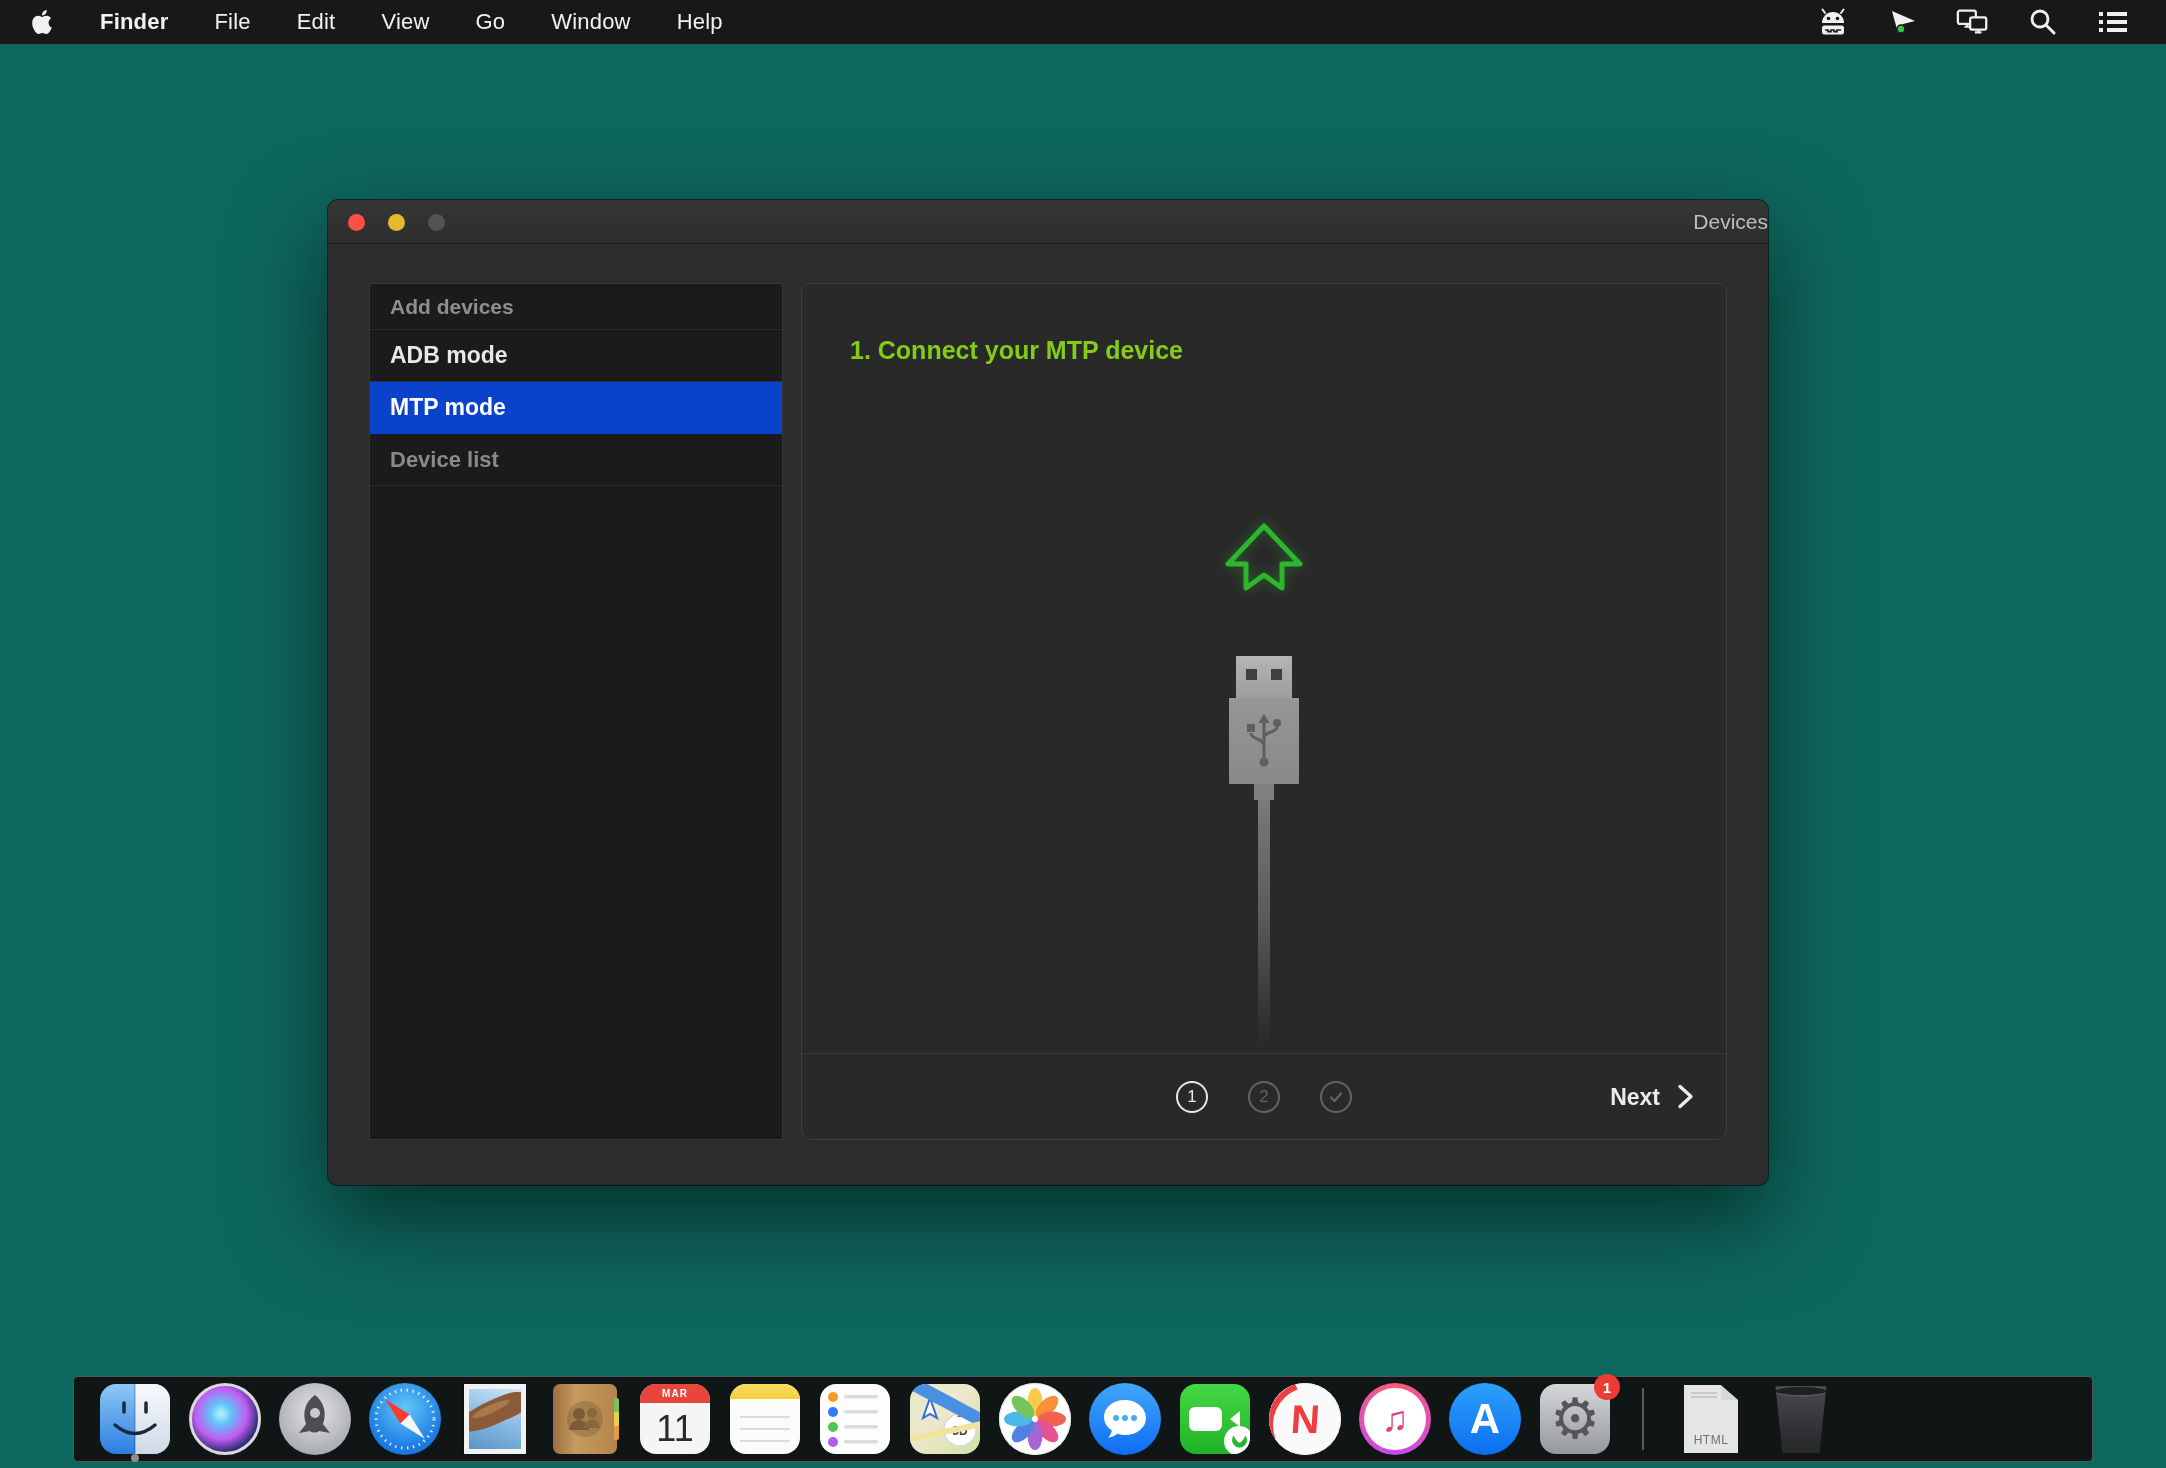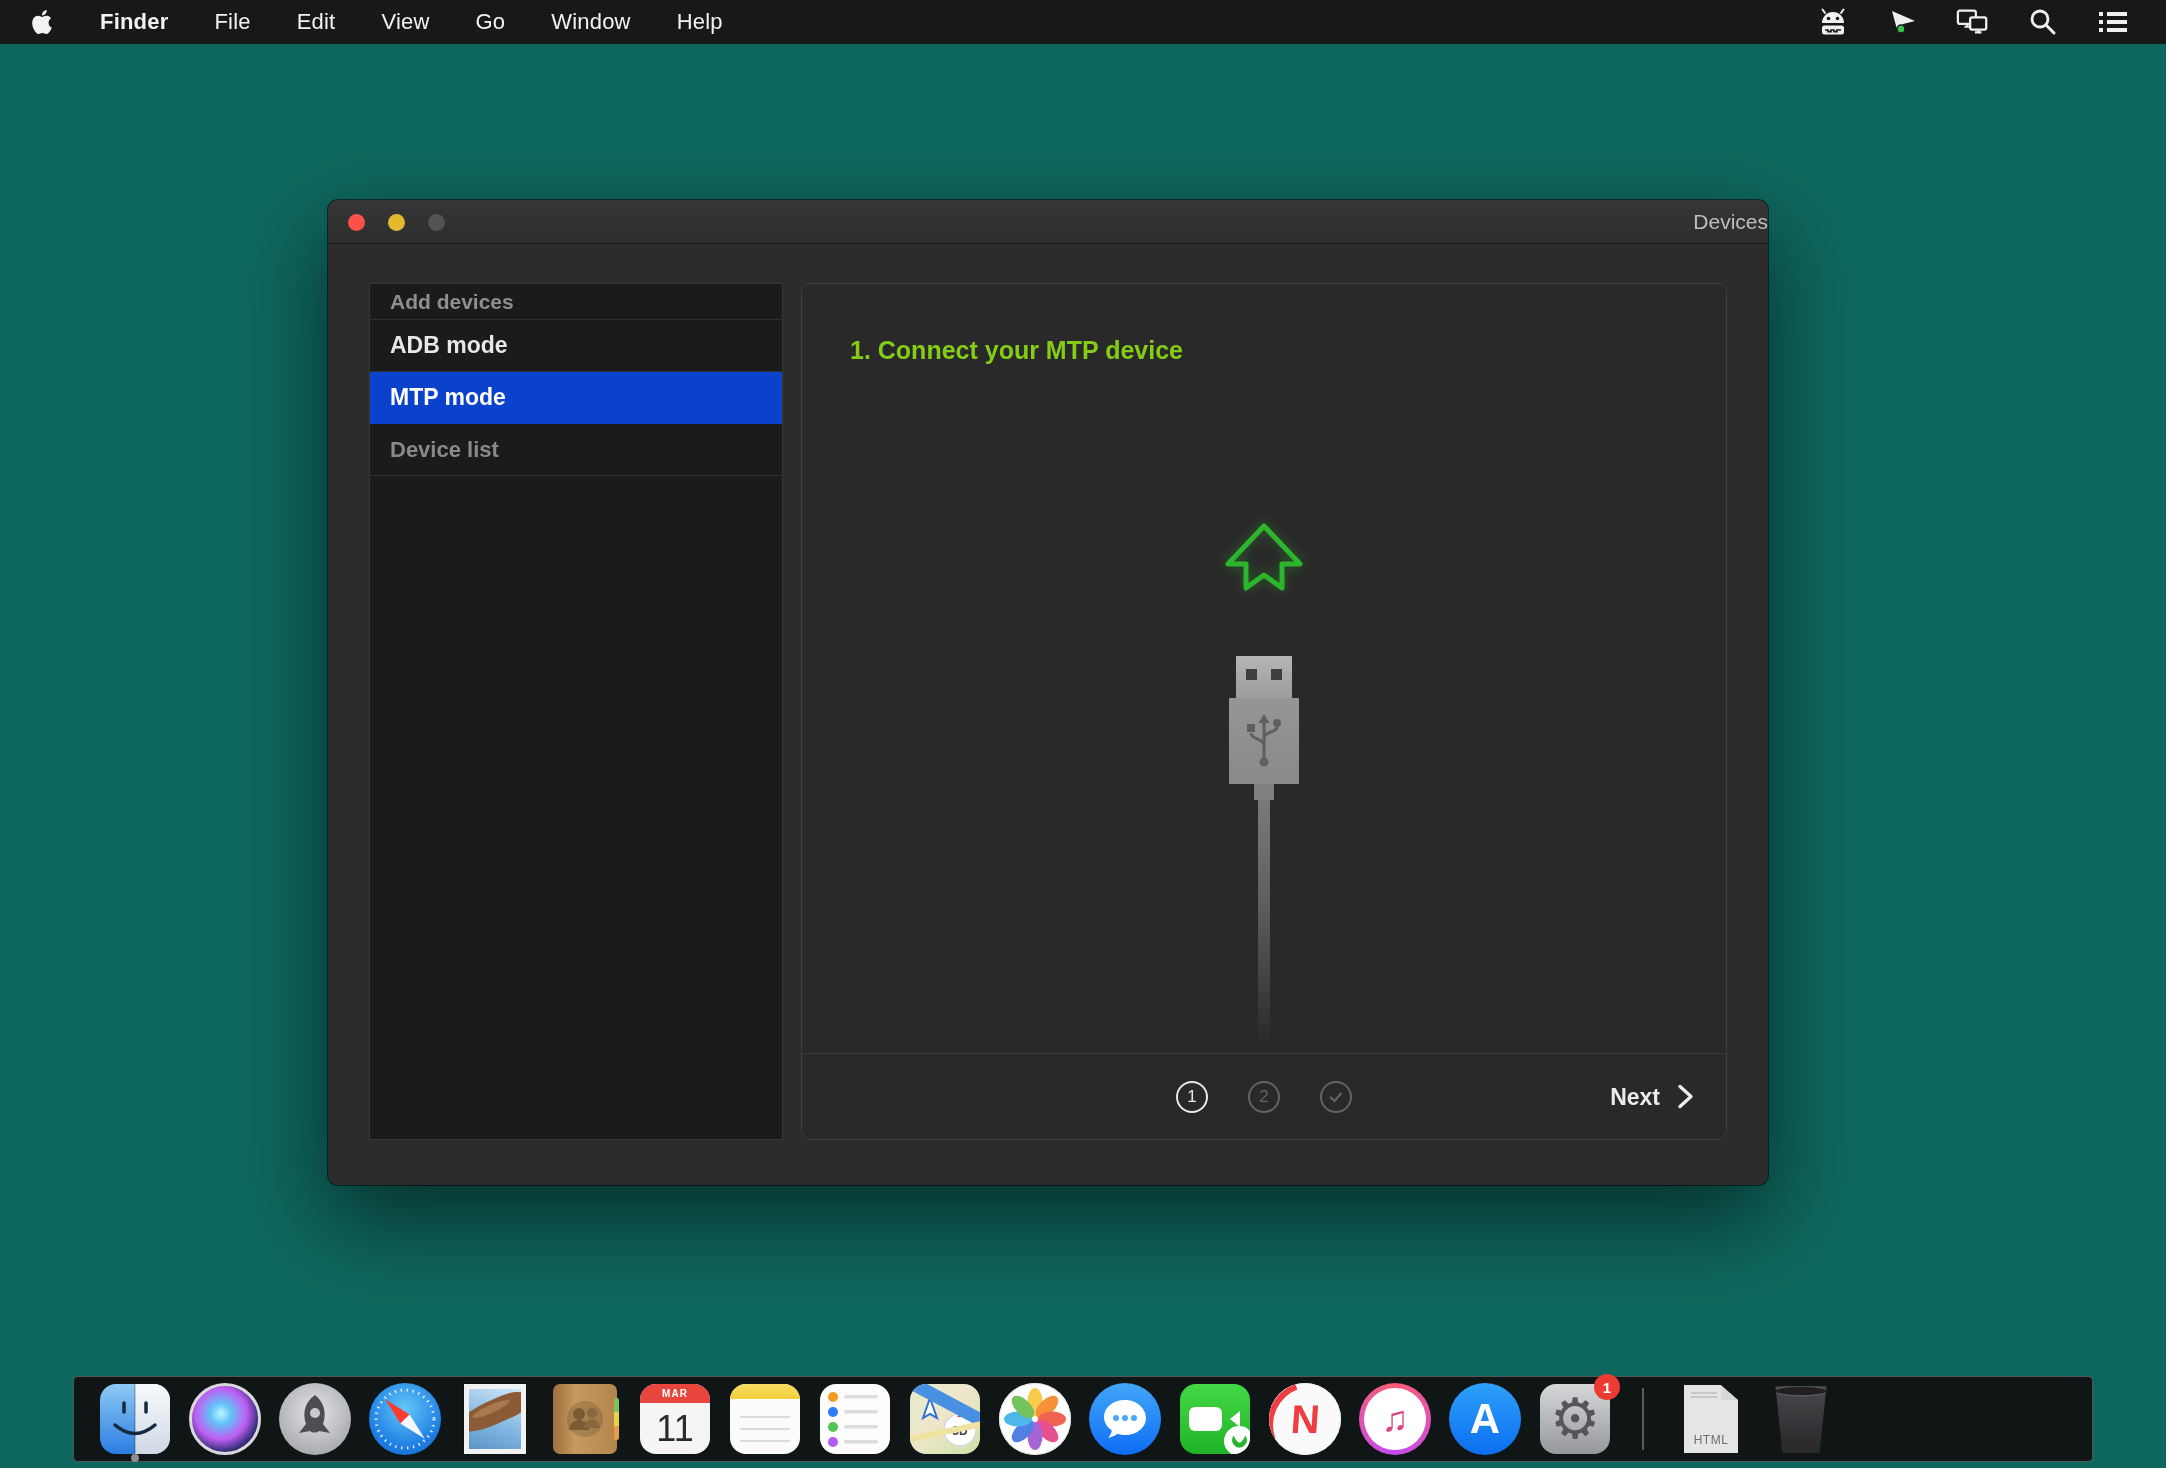--- a/index.html
+++ b/index.html
@@ -26,21 +26,21 @@
   .tl{width:17px;height:17px;border-radius:50%;}
   .tl.red{background:#fb5149;}
   .tl.yellow{background:#e5b92e;}
   .tl.gray{background:#535353;}
   .wintitle{width:100%;text-align:right;color:#bdbdbd;font-size:21px;font-weight:500;}
 
   
   .sidebar{position:absolute;left:41px;top:83px;width:414px;height:857px;background:#1b1b1b;
     border:1px solid #373737;}
   .sb-row{display:flex;align-items:center;padding:0 20px;border-bottom:1px solid #2e2e2e;}
-  .sb-header{height:36px;color:#8f8f8f;font-size:21px;font-weight:600;}
+  .sb-header{height:46px;color:#8f8f8f;font-size:21px;font-weight:600;}
   .sb-item{height:52px;font-weight:700;}
   .sb-item.normal{color:#e8e8e8;font-size:23px;}
   .sb-item.selected{background:#0b42cb;color:#ffffff;font-size:23px;border-bottom:1px solid #0b42cb;}
   .sb-item.dim{color:#8a8a8a;font-size:22px;}
 
   
   .panel{position:absolute;left:473px;top:83px;width:926px;height:857px;background:#292929;
     border:1px solid #3e3e3e;border-radius:10px;}
   .step-title{position:absolute;left:48px;top:52px;color:#84cc16;font-size:25px;font-weight:700;}
   .step-desc{position:absolute;left:48px;top:96px;color:#d8d8d8;font-size:21px;font-weight:400;}

